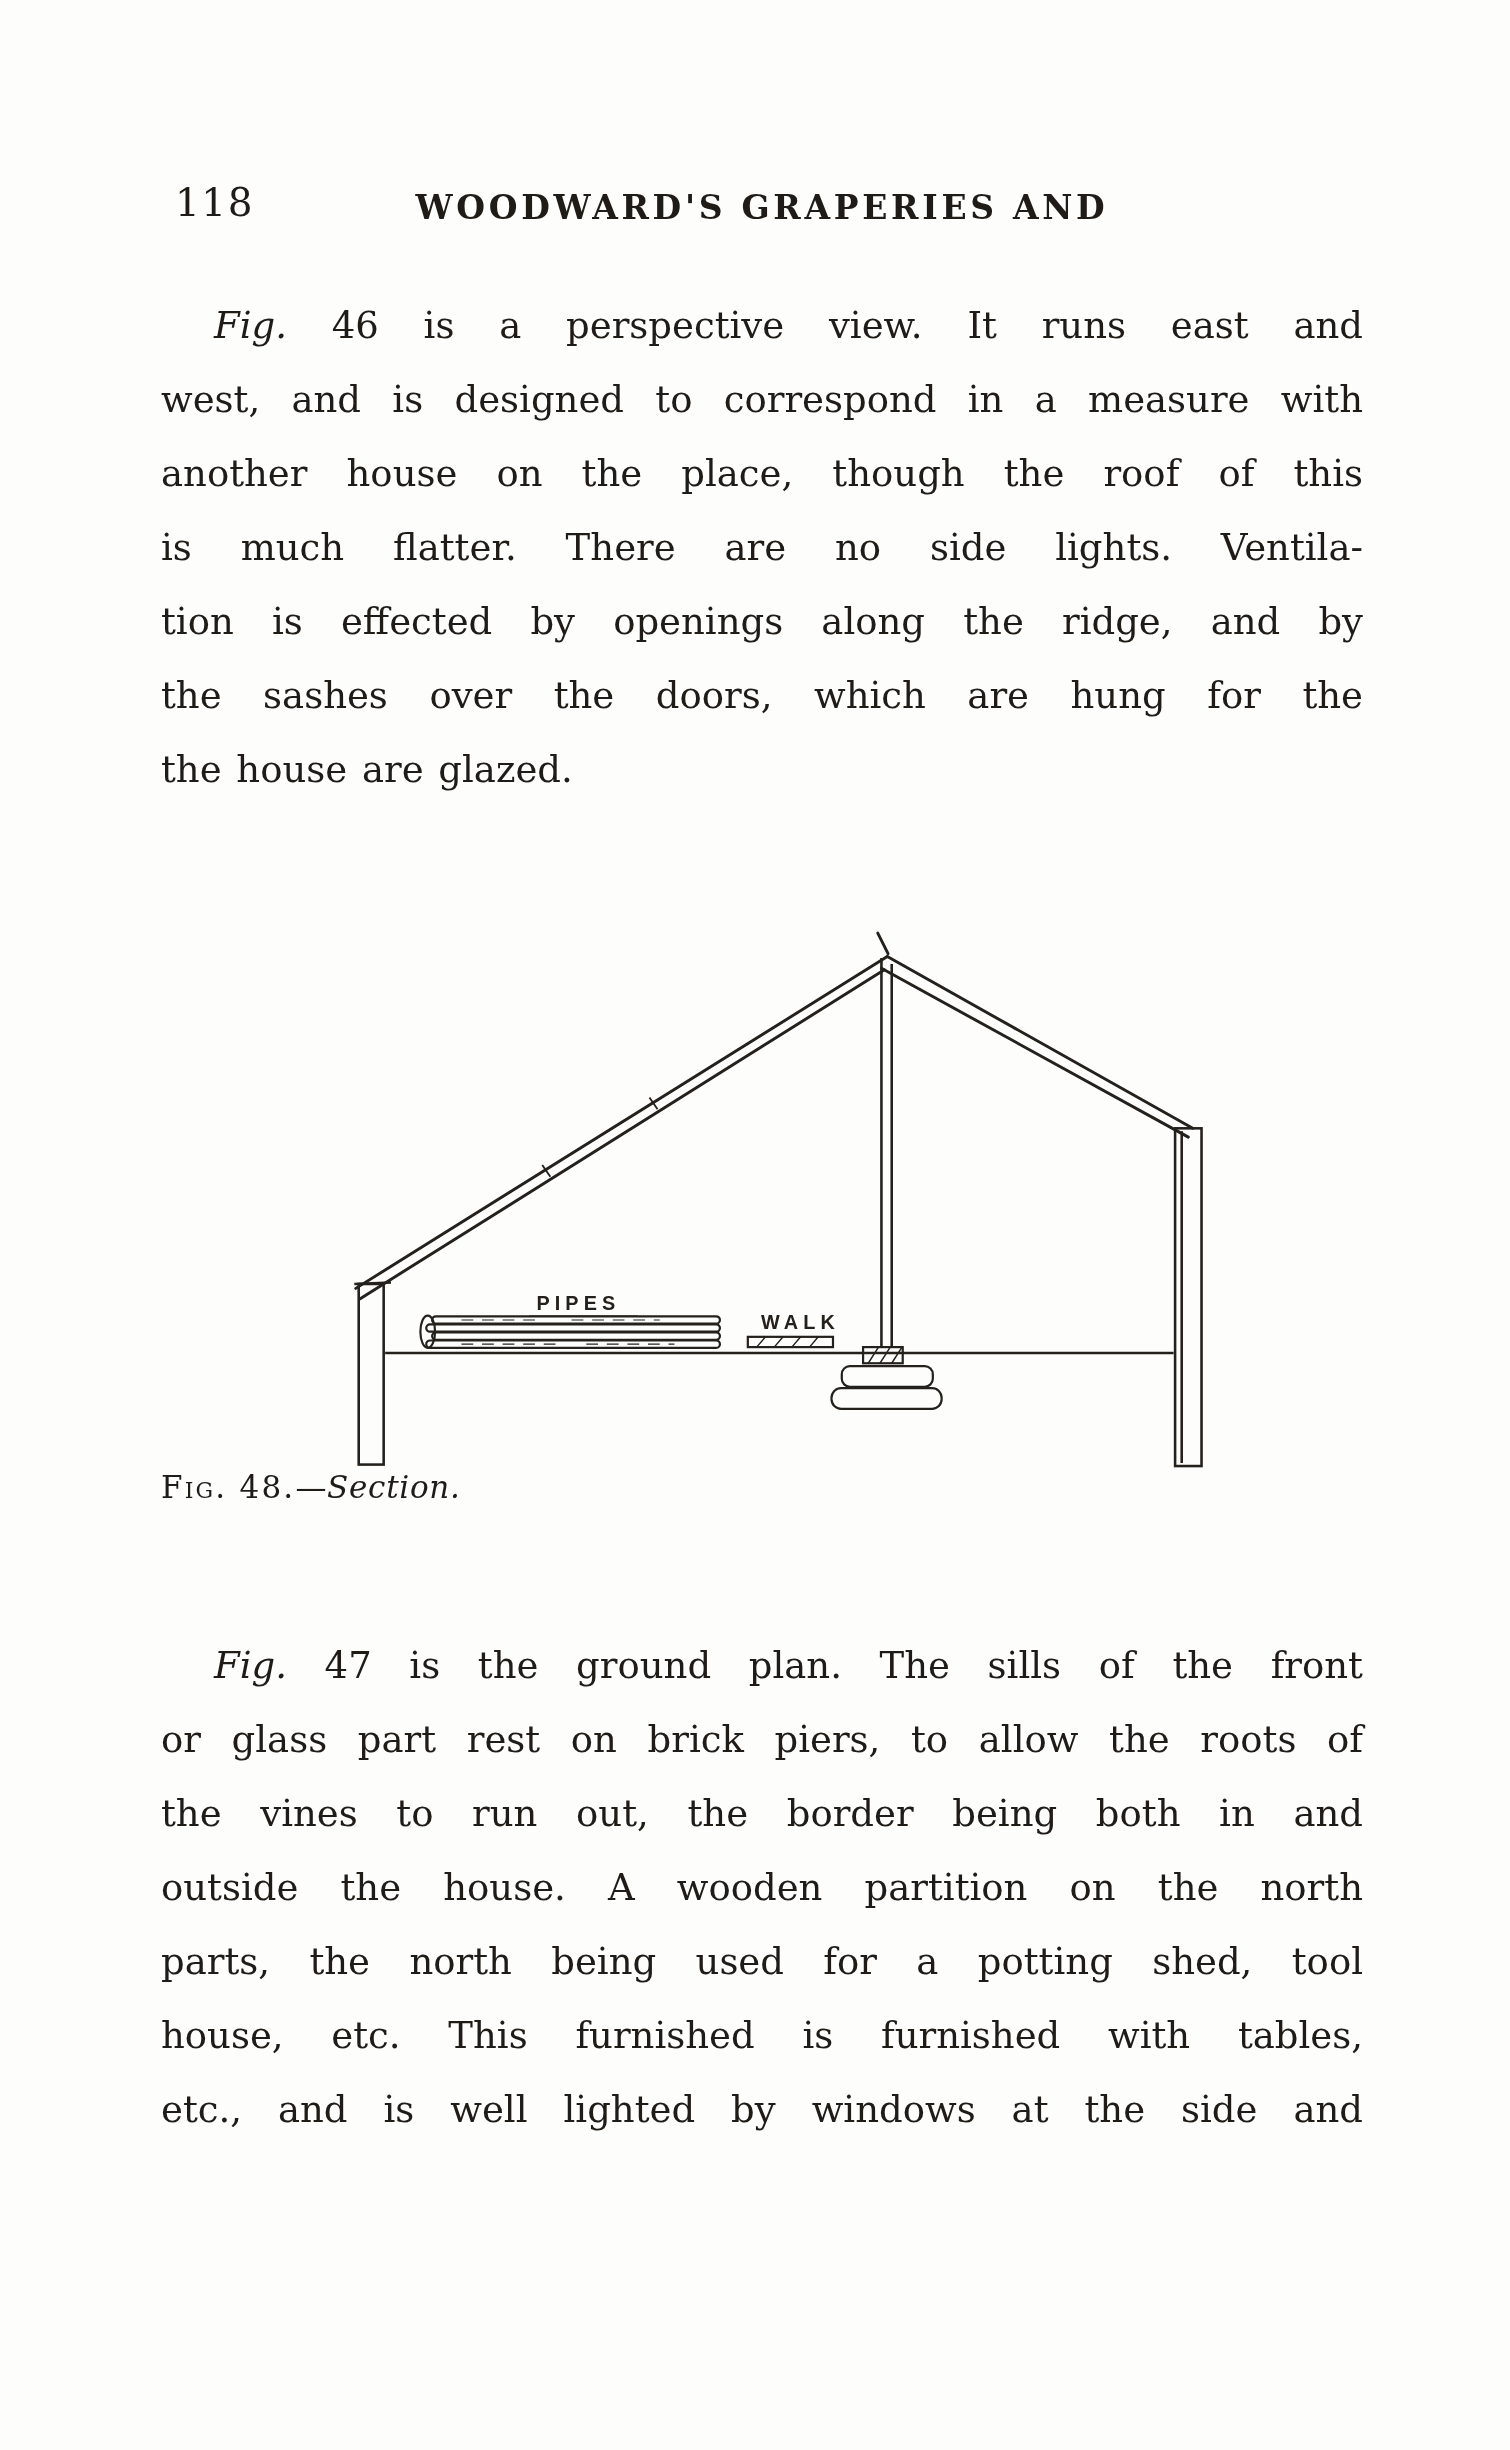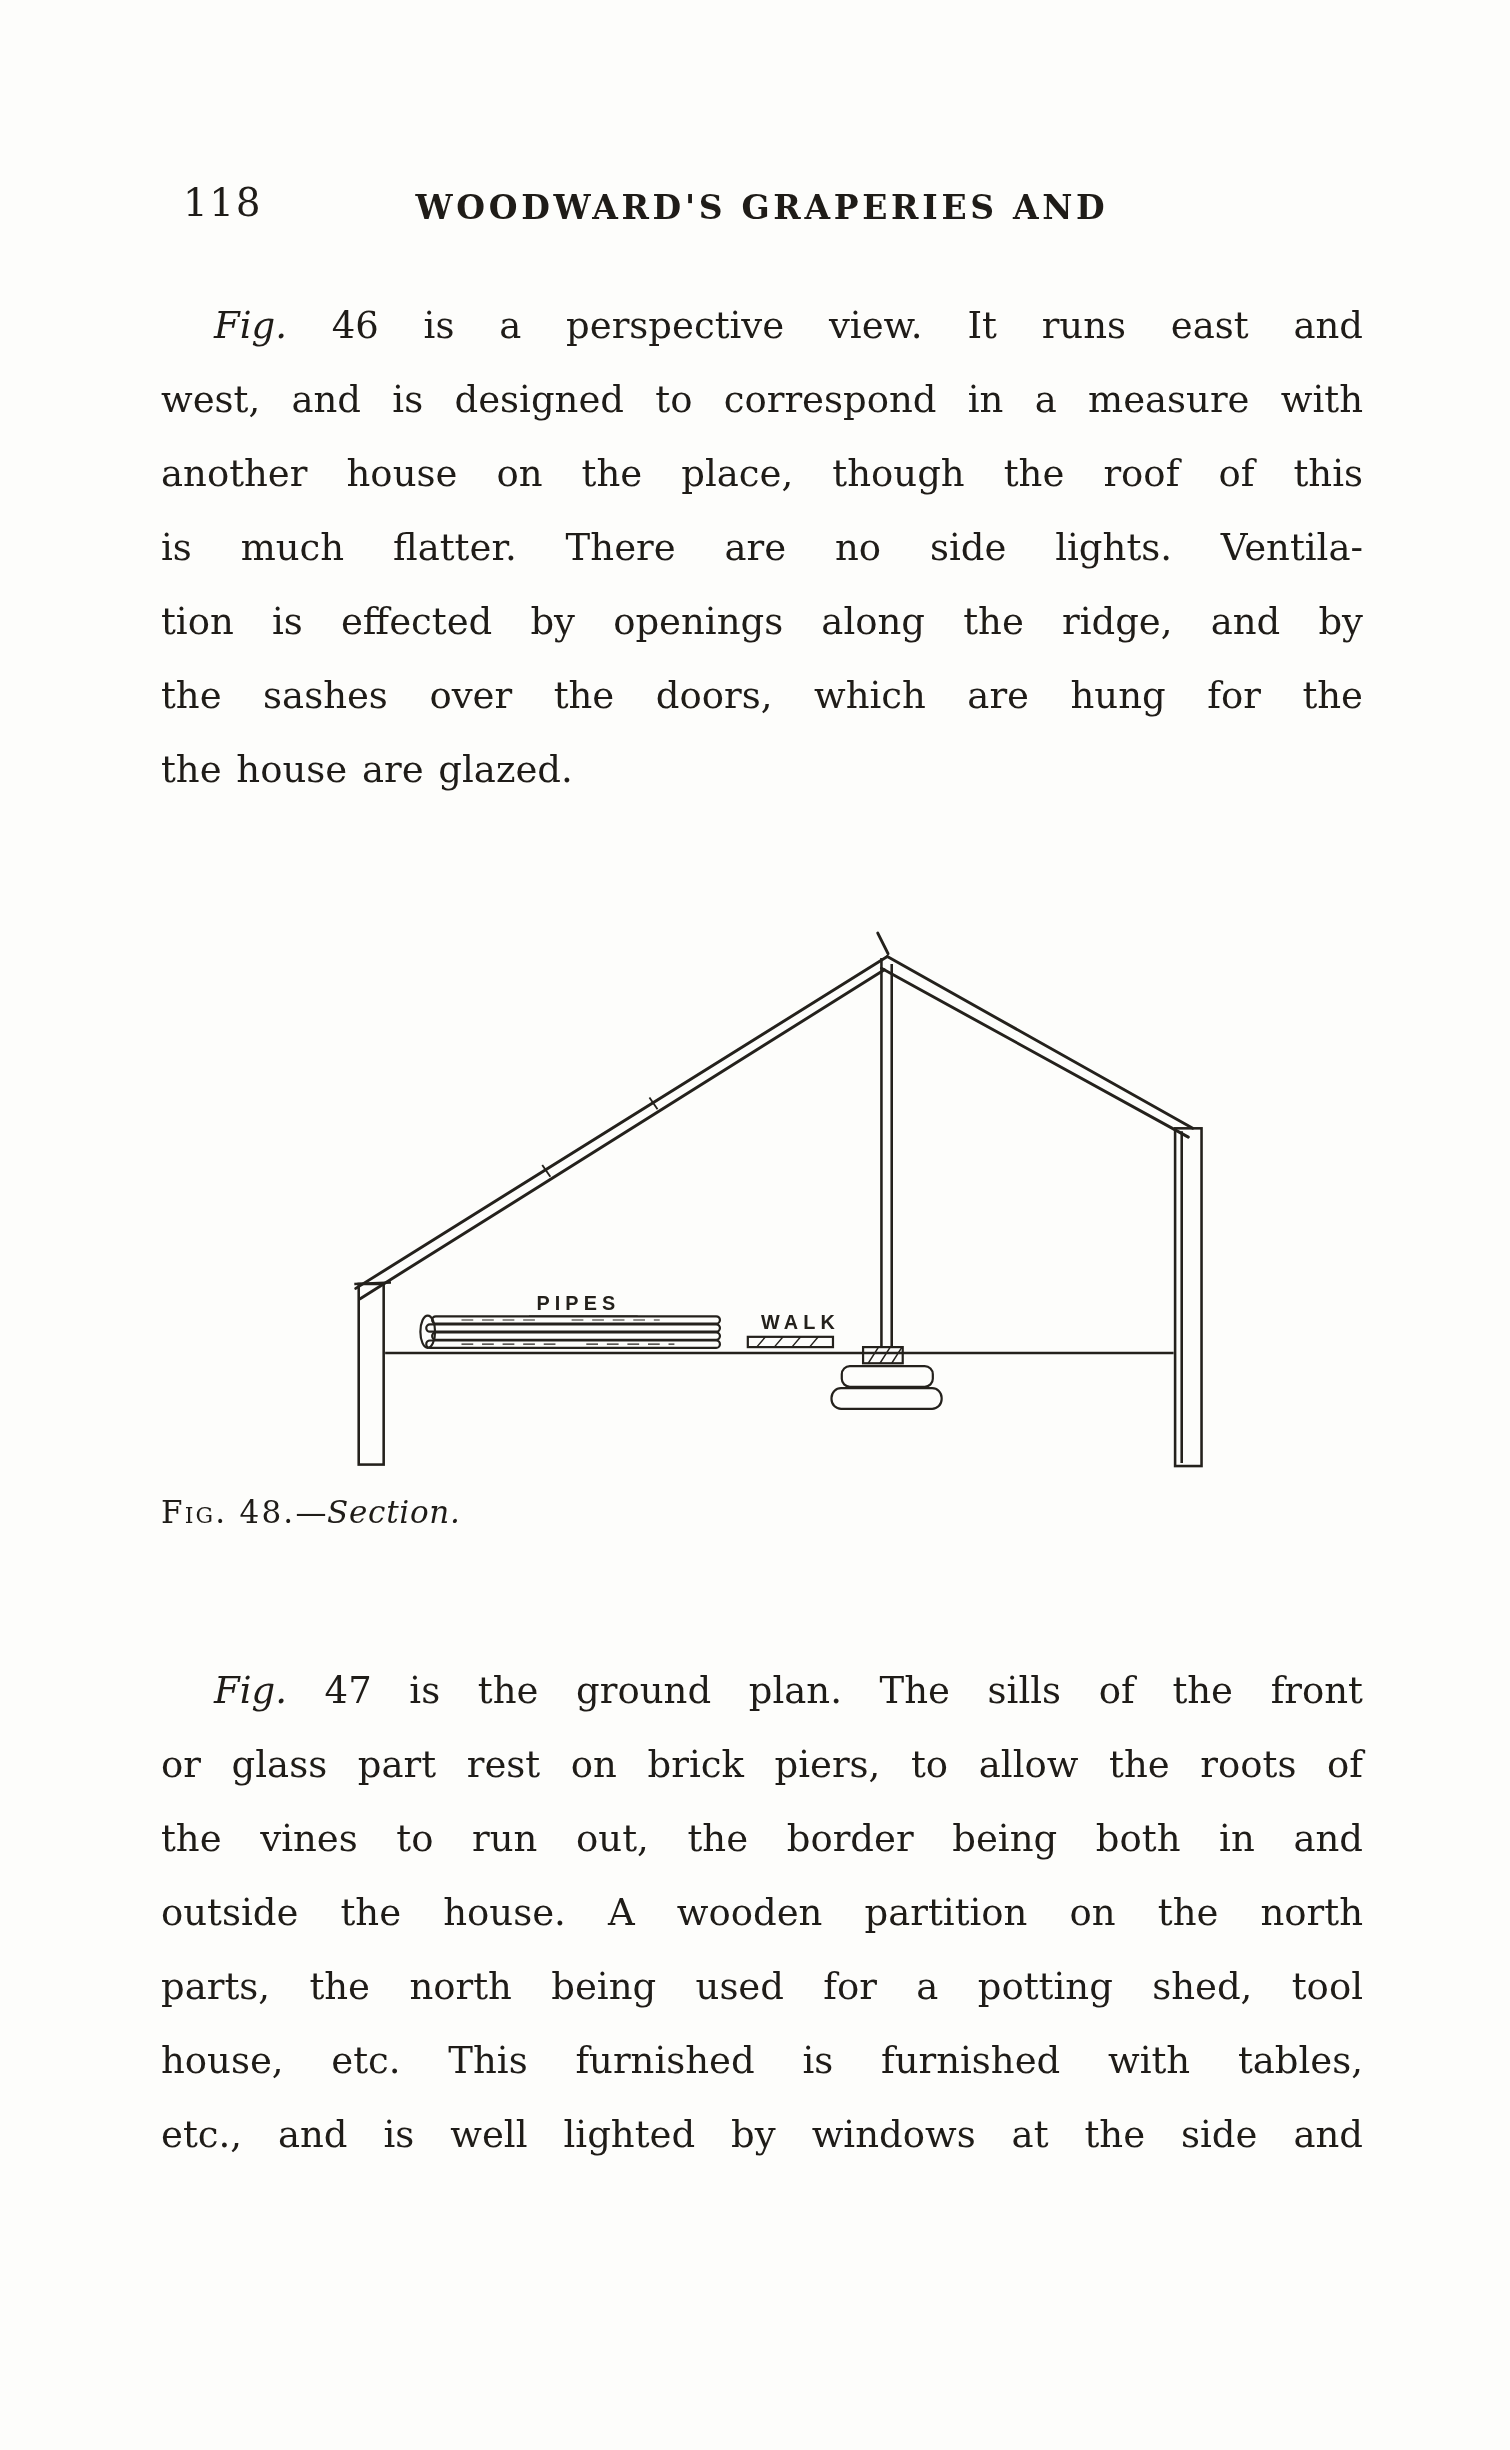--- a/index.html
+++ b/index.html
@@ -7,21 +7,21 @@
   body { font-family:"DejaVu Serif","Liberation Serif",serif; }
   .page {
     position:relative; width:1511px; height:2450px;
     background:#fdfdfb; color:#1f1c18; overflow:hidden;
   }
   .content { padding:178px 148px 0 161px; }
 
   
   .running-head { position:relative; height:53px; margin-bottom:58px; }
   .page-number {
-    position:absolute; left:22px; top:1.5px;
+    position:absolute; left:14px; top:1.5px;
     font-size:39px; letter-spacing:1.5px;
   }
   .running-title {
     position:absolute; left:0; right:0; top:10px; text-align:center;
     font-size:33px; font-weight:bold; letter-spacing:3.7px;
   }
 
   
   .body-para { font-size:37px; }
   .tline {
@@ -33,21 +33,21 @@
   .tline-last { text-align:right; text-align-last:left; }
   .ital { font-style:italic; }
 
   
   .figure-block { margin-top:104px; text-align:left; }
   svg.section { display:block; margin:0 auto; width:881px; height:558px; }
   .svg-label {
     font-family:"Liberation Sans","DejaVu Sans",sans-serif;
     font-size:27px; letter-spacing:7px; fill:#24211c; font-weight:bold;
   }
-  .fig-caption { margin-top:25px; font-size:31px; letter-spacing:0.7px; }
+  .fig-caption { font-size:31px; letter-spacing:0.7px; }
   .caption-label { font-variant:small-caps; letter-spacing:2.2px; }
   .caption-title { font-style:italic; }
 
   .para-2 { margin-top:124px; }
 </style>
 </head>
 <body>
 
 <div class="page">
   <div class="content">

